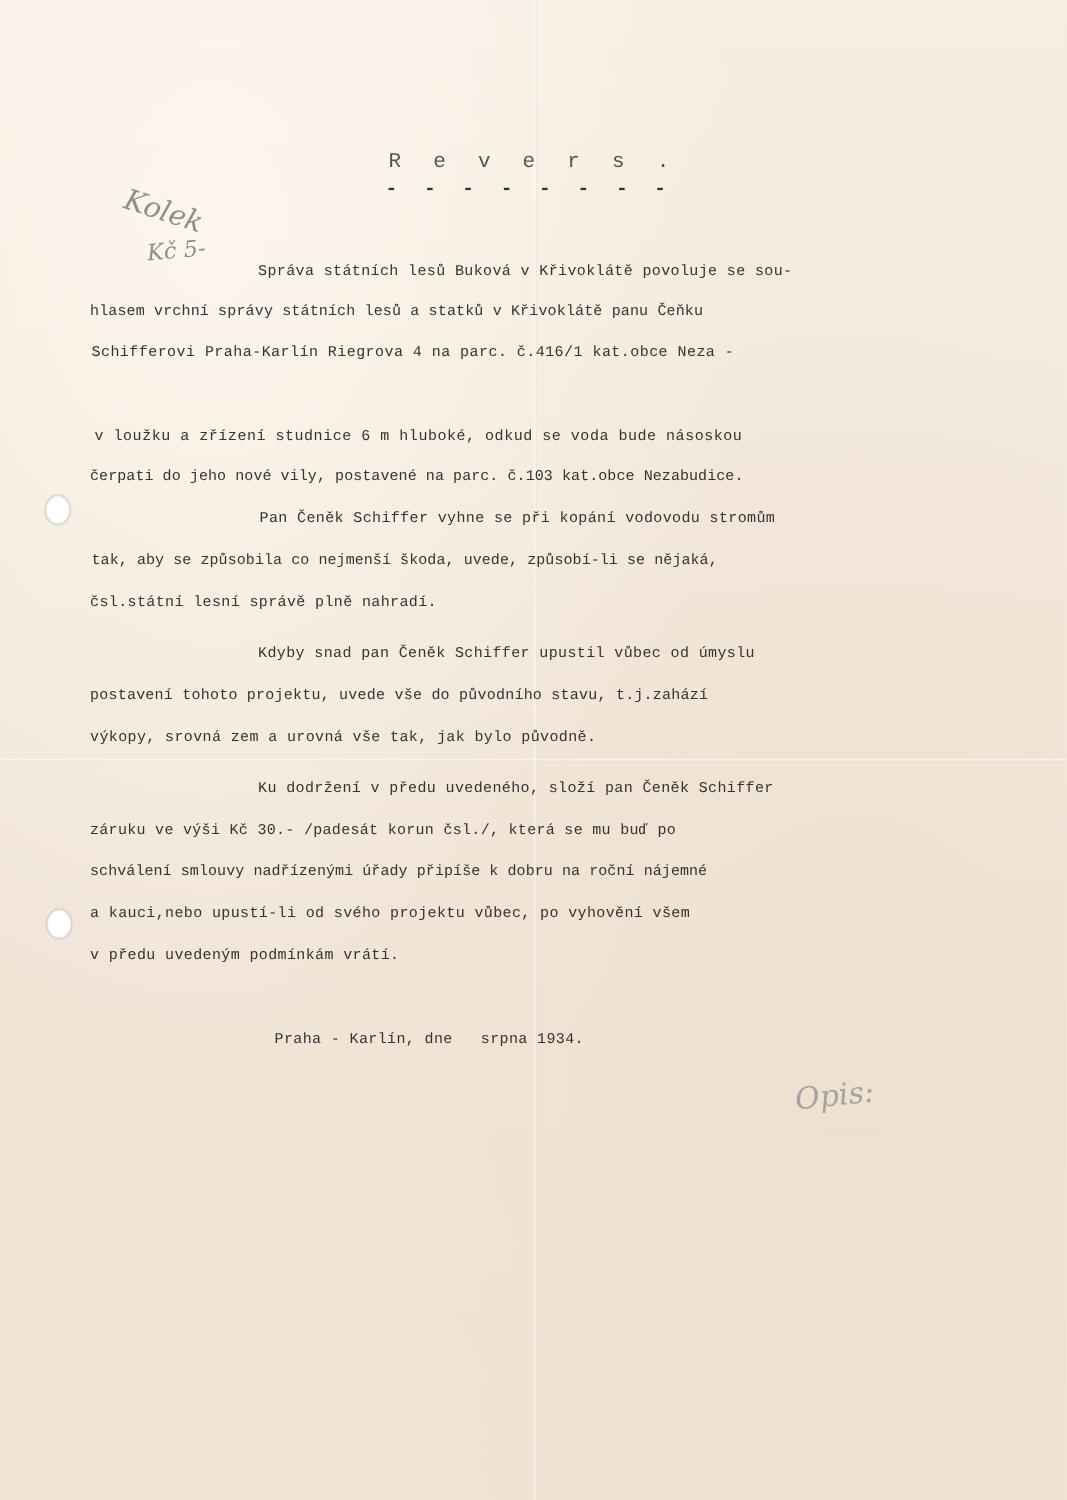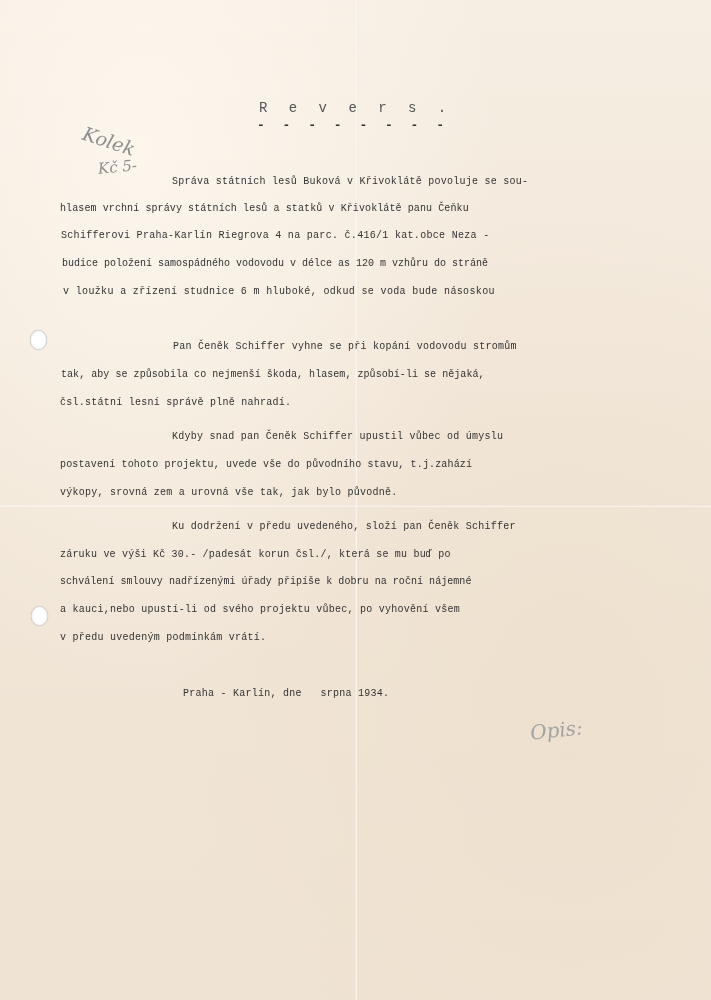--- a/index.html
+++ b/index.html
@@ -97,25 +97,25 @@
 
   <div class="title">R e v e r s .</div>
   <div class="underline">- - - - - - - -</div>
 
   <div class="pencil" style="left:82px; top:130px; font-size:19px; transform:rotate(18deg);">Kolek</div>
   <div class="pencil" style="left:98px; top:158px; font-size:15px; transform:rotate(-5deg);">Kč 5-</div>
 
   <div class="line" style="left:172px; top:176px;">Správa státních lesů Buková v Křivoklátě povoluje se sou-</div>
   <div class="line" style="left:60px; top:203px; letter-spacing:0.1px;">hlasem vrchní správy státních lesů a statků v Křivoklátě panu Čeňku</div>
   <div class="line" style="left:61px; top:230px; letter-spacing:0.3px;">Schifferovi Praha-Karlín Riegrova 4 na parc. č.416/1 kat.obce Neza -</div>
-  <div class="line" style="left:62px; top:258px; letter-spacing:0px;">budice položení samospádného vodovodu v délce as 120 m vzhůru do stráně</div>
   <div class="line" style="left:63px; top:286px; letter-spacing:0.35px;">v loužku a zřízení studnice 6 m hluboké, odkud se voda bude násoskou</div>
+  <div class="line" style="left:60px; top:313px; letter-spacing:0.05px;">čerpati do jeho nové vily, postavené na parc. č.103 kat.obce Nezabudice.</div>
 
   <div class="line" style="left:173px; top:341px;">Pan Čeněk Schiffer vyhne se při kopání vodovodu stromům</div>
-  <div class="line" style="left:61px; top:369px; letter-spacing:0.05px;">tak, aby se způsobila co nejmenší škoda, hlasem, způsobí-li se nějaká,</div>
+  <div class="line" style="left:61px; top:369px; letter-spacing:0.05px;">tak, aby se způsobila co nejmenší škoda, uvede, způsobí-li se nějaká,</div>
   <div class="line" style="left:172px; top:431px;">Kdyby snad pan Čeněk Schiffer upustil vůbec od úmyslu</div>
 
   <div class="line" style="left:60px; top:397px;">čsl.státní lesní správě plně nahradí.</div>
   <div class="line" style="left:60px; top:459px; letter-spacing:0.15px;">postavení tohoto projektu, uvede vše do původního stavu, t.j.zahází</div>
   <div class="line" style="left:60px; top:487px;">výkopy, srovná zem a urovná vše tak, jak bylo původně.</div>
 
   <div class="line" style="left:172px; top:521px;">Ku dodržení v předu uvedeného, složí pan Čeněk Schiffer</div>
   <div class="line" style="left:60px; top:549px; letter-spacing:0.2px;">záruku ve výši Kč 30.- /padesát korun čsl./, která se mu buď po</div>
   <div class="line" style="left:60px; top:576px; letter-spacing:0.05px;">schválení smlouvy nadřízenými úřady připíše k dobru na roční nájemné</div>
   <div class="line" style="left:60px; top:604px; letter-spacing:0.25px;">a kauci,nebo upustí-li od svého projektu vůbec, po vyhovění všem</div>

